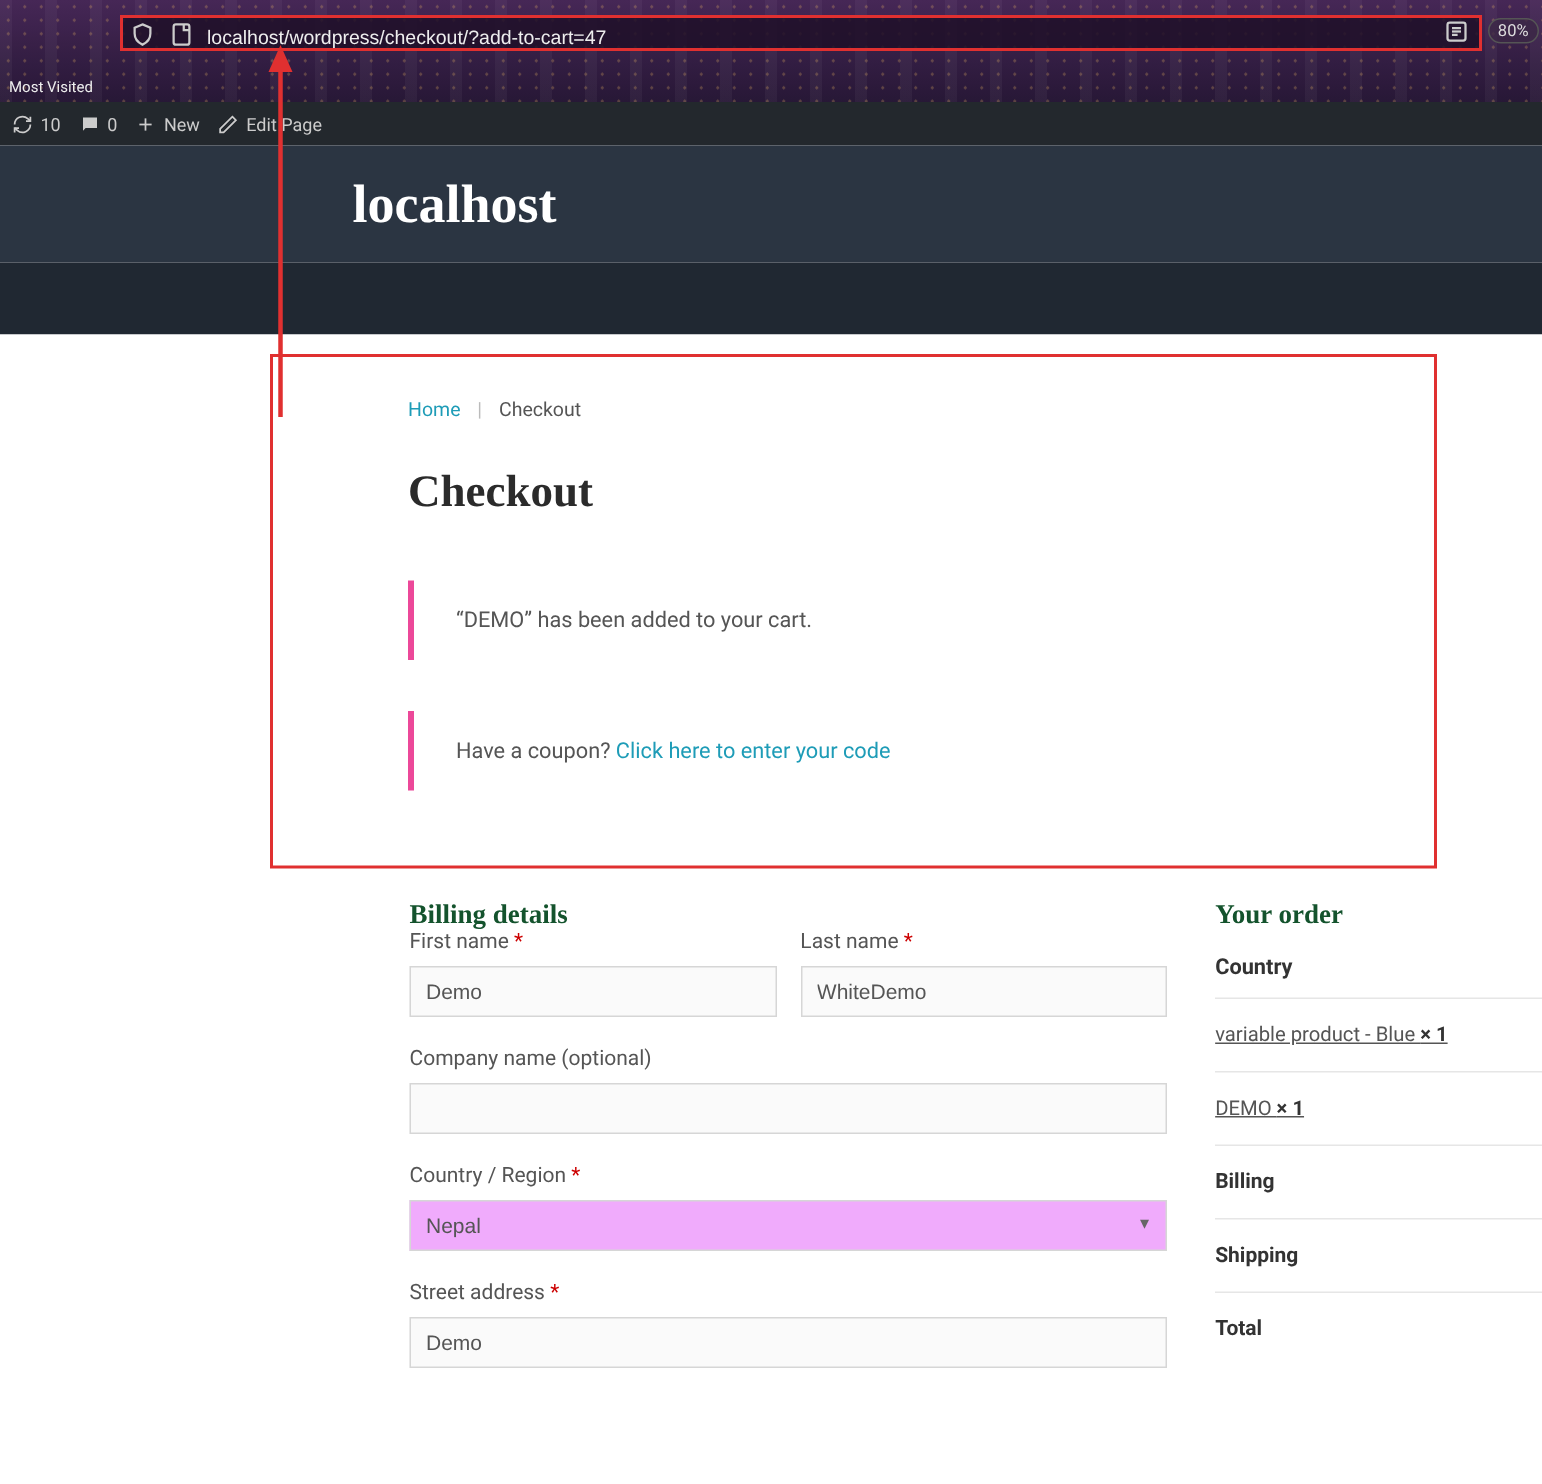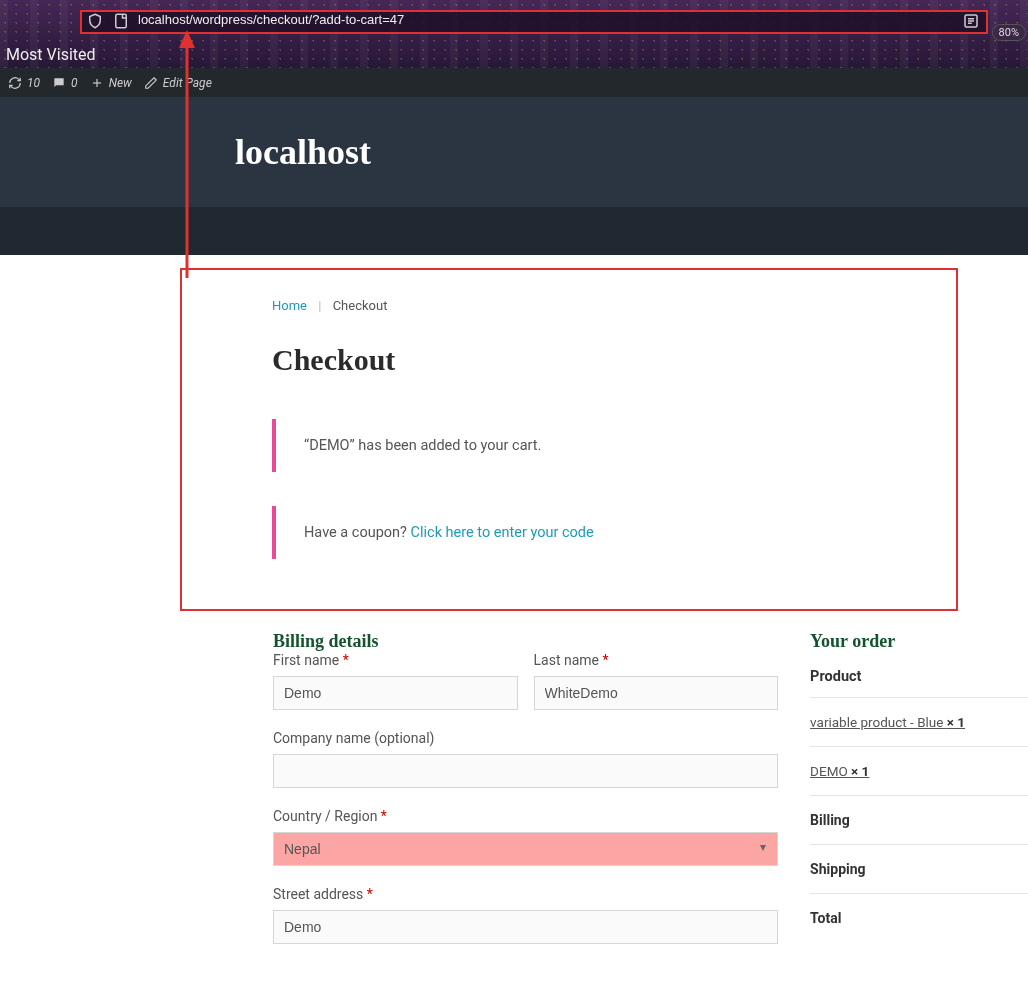--- a/index.html
+++ b/index.html
@@ -27,71 +27,70 @@
   .window-dots {
     position: absolute; inset: 0;
     background-image:
       radial-gradient(circle, rgba(255,200,100,0.7) 1px, transparent 1px);
     background-size: 11px 9px;
     opacity: 0.35;
   }
   .addr-wrap {
     position: absolute; top: 10px; left: 80px; right: 40px;
     height: 24px;
-    display: flex; align-items: flex-start;
+    display: flex; align-items: flex-end;
     border: 2px solid #e03030;
     background: rgba(30,15,40,0.85);
     color: #ddd;
     font-size: 13px;
   }
   .addr-wrap .shield-icon, .addr-wrap .page-icon {
     width: 18px; height: 18px; display:flex; align-items:center; justify-content:center;
     color: #ccc; margin: 0 4px;
   }
   .addr-text { flex: 1; padding-left: 4px; color: #eee; font-family: "Segoe UI", sans-serif; }
   .zoom-badge {
-    position: absolute; top: 24px; right: 2px;
+    position: absolute; top: 12px; right: 2px;
     background: rgba(60,40,70,0.8);
     border: 1px solid #555;
     border-radius: 10px;
     color: #ddd; font-size: 11px;
     padding: 1px 6px;
   }
   .reader-icon {
     position: absolute; top: 12px; right: 48px;
     width: 18px; height:18px; color:#ccc;
     display:flex; align-items:center; justify-content:center;
   }
   .most-visited {
     position:absolute; bottom:4px; left:6px;
-    color:#eee; font-size:16px;
+    color:#eee; font-size:10px;
   }
 
   
   .admin-bar {
     background: #23282d;
     height: 29px;
     display: flex; align-items: center;
     color: #eee;
     font-size: 12px;
     padding-left: 8px;
     gap: 12px;
   }
   .admin-item {
     display: flex; align-items: center; gap: 5px;
     color: #ccc;
     cursor: pointer;
-    font-style: italic;
   }
   .admin-item svg { width:14px; height:14px; }
 
   
   .site-header {
     background: #2b3542;
-    height: 110px;
+    height: 78px;
     display: flex; align-items: center;
     padding-left: 235px;
   }
   .site-title {
     color: #fff;
     font-family: Georgia, 'Times New Roman', serif;
     font-weight: bold;
     font-size: 36px;
   }
   .header-shadow {
@@ -176,21 +175,21 @@
   .field input, .field select {
     width: 100%;
     border: 1px solid #d6d6d6;
     background: #fafafa;
     padding: 8px 10px;
     font-size: 14px;
     color: #555;
   }
   .field select {
     appearance: none;
-    background: #fca5a5;
+    background: #f0abfc;
     position: relative;
   }
   .select-wrap { position: relative; }
   .select-wrap::after {
     content: "▾";
     position: absolute;
     right: 12px; top: 8px;
     color: #666;
     font-size: 12px;
     pointer-events: none;
@@ -345,21 +344,21 @@
 
       <div class="field">
         <label><span>Street address </span><span class="req">*</span></label>
         <input type="text" value="Demo" style="">
       </div>
     </div>
 
     <div class="order-col">
       <h3 class="section-title">Your order</h3>
       <div class="order-table">
-        <div class="hdr">Product</div>
+        <div class="hdr">Country</div>
         <div class="order-row">
           <span>variable product - Blue </span>
           <strong>× 1</strong>
         </div>
         <div class="order-row">
           <span>DEMO </span>
           <strong>× 1</strong>
         </div>
         <div class="order-sub">Billing</div>
         <div class="order-sub">Shipping</div>

